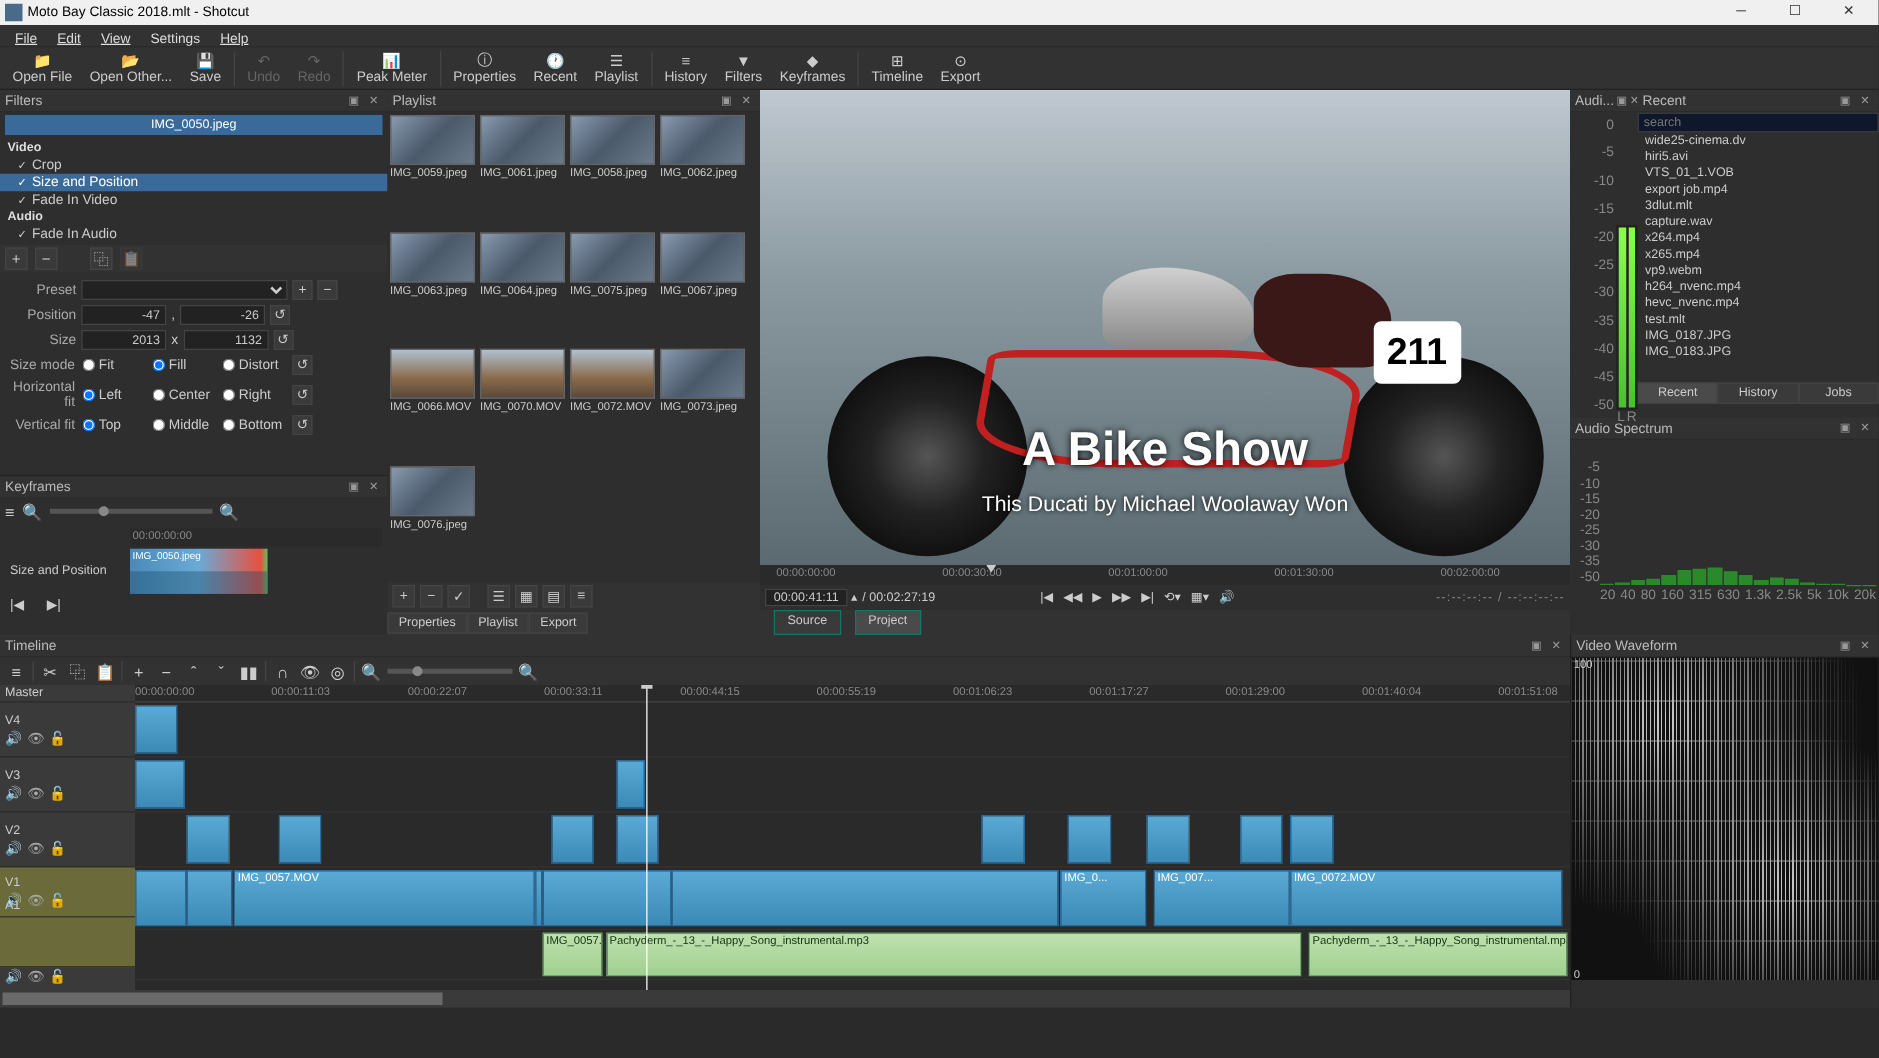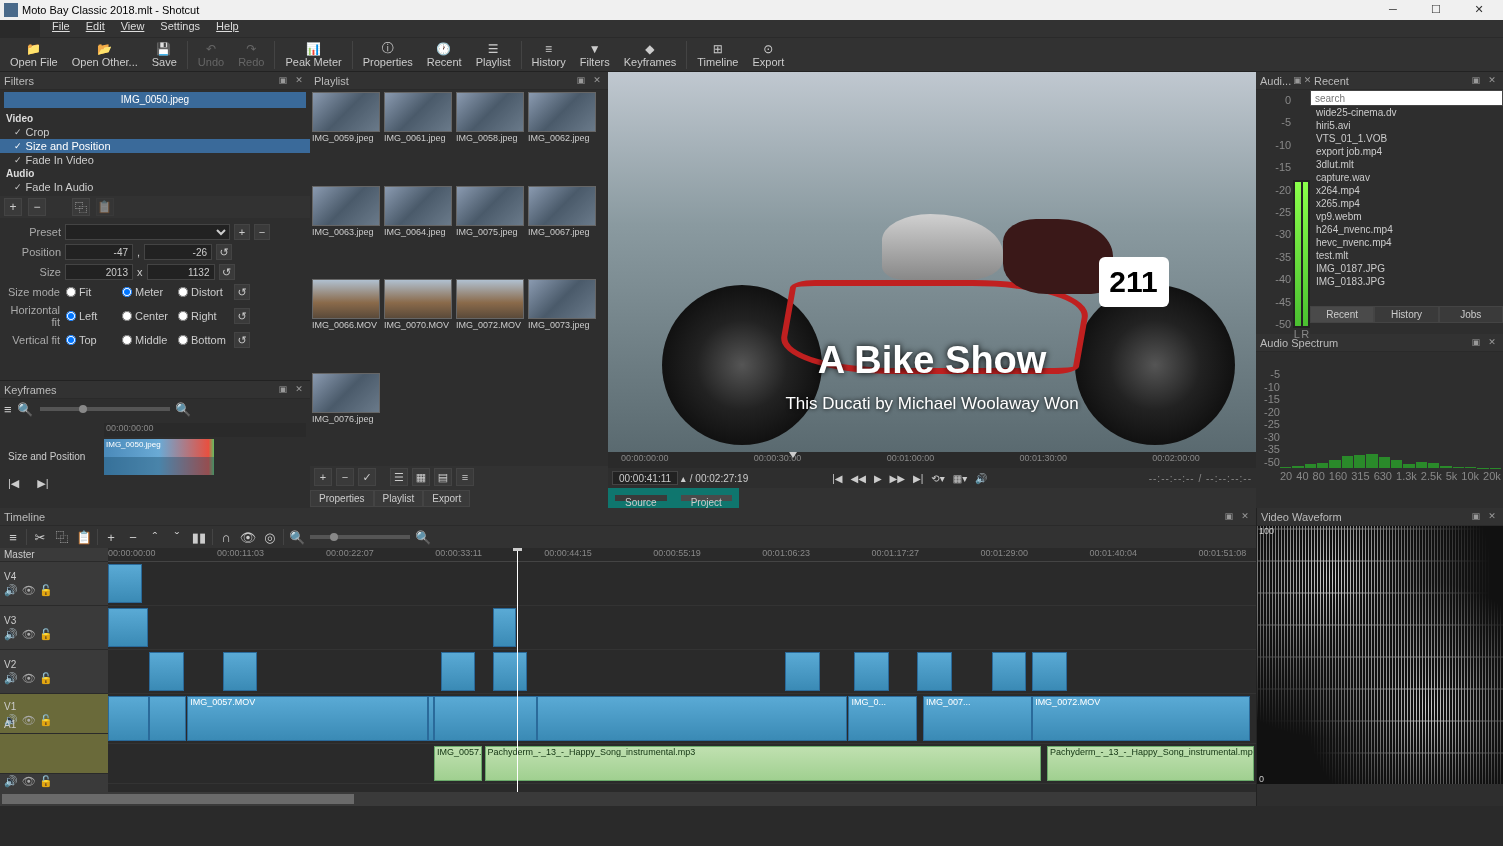--- a/index.html
+++ b/index.html
@@ -1,21 +1,21 @@
 <!DOCTYPE html>
 <html><head>
 <meta charset="utf-8">
 <style>
 * { margin:0; padding:0; box-sizing:border-box; font-family:"Segoe UI",Tahoma,sans-serif; font-size:11px; }
 body { background:#2a2a2a; color:#ccc; width:1503px; height:846px; overflow:hidden; position:relative; }
 .titlebar { height:20px; background:#f0f0f0; display:flex; align-items:center; padding:0 4px; color:#000; }
 .titlebar .icon { width:14px; height:14px; background:#4a6a8a; margin-right:4px; }
 .titlebar .title { flex:1; font-size:11px; }
 .titlebar .btns span { display:inline-block; width:40px; height:20px; text-align:center; line-height:18px; color:#333; }
-.menubar { height:18px; background:#323232; display:flex; align-items:flex-start; padding-left:4px; border-bottom:1px solid #2a2a2a;margin-left:40px; }
+.menubar { height:18px; background:#323232; display:flex; align-items:flex-end; padding-left:4px; border-bottom:1px solid #2a2a2a; }
 .menubar span { padding:0 8px; color:#ddd; cursor:default; }
 .menubar span u { text-decoration:underline; }
 .toolbar { height:34px; background:#323232; display:flex; align-items:center; padding:2px 4px; gap:2px; border-bottom:1px solid #222; }
 .tool-btn { display:flex; flex-direction:column; align-items:center; padding:1px 6px; color:#ccc; font-size:10px; }
 .tool-btn.disabled { color:#666; }
 .tool-btn .ico { width:16px; height:14px; display:flex; align-items:center; justify-content:center; font-size:12px; }
 .tool-sep { width:1px; height:28px; background:#444; margin:0 2px; }
 
 .main-row { display:flex; height:436px; }
 .panel-title { height:18px; background:#323232; color:#bbb; padding:0 4px; display:flex; align-items:center; border-bottom:1px solid #2a2a2a; font-size:10px; }
@@ -88,32 +88,32 @@
 .overlay-sub { position:absolute; bottom:38px; left:0; right:0; text-align:center; color:#fff; font-size:17px; text-shadow:0 0 4px #000; }
 .preview-ruler { height:16px; background:#2a2a2a; display:flex; position:relative; }
 .preview-ruler span { position:absolute; font-size:9px; color:#888; top:1px; }
 .transport { height:20px; background:#2e2e2e; display:flex; align-items:center; gap:4px; padding:0 4px; }
 .transport .tc { font-size:10px; color:#ccc; }
 .transport .tc input { background:#222; border:1px solid #444; color:#ccc; width:66px; height:14px; font-size:10px; text-align:center; }
 .transport .btns { margin-left:80px; display:flex; gap:8px; }
 .transport .btns span { color:#ccc; font-size:10px; }
 .transport .right { margin-left:auto; color:#888; letter-spacing:1px; font-size:10px; }
 .preview-tabs { height:20px; background:#323232; display:flex; }
-.preview-tabs span { padding:2px 10px; font-size:10px; border:7px solid #0f766e; background:#3a3a3a; }
+.preview-tabs span { padding:2px 10px; font-size:10px; border:1px solid #0f766e; background:#3a3a3a;margin-left:11px; }
 .preview-tabs span.active { background:#4a4a4a; }
 
 
 .right-col { width:247px; display:flex; flex-direction:column; }
 .audio-meter { height:240px; background:#2e2e2e; display:flex; }
 .meter-scale { width:40px; display:flex; flex-direction:column; justify-content:space-between; padding:4px 2px; font-size:9px; color:#888; text-align:right; }
 .meter-bars { width:18px; background:#222; display:flex; align-items:flex-end; gap:2px; padding:2px; margin-top:90px; margin-bottom:6px; position:relative; }
 .meter-bars .bar { flex:1; background:linear-gradient(180deg,#8aff4a 0%,#4ac030 100%); height:100%; }
 .meter-lr { position:absolute; bottom:-12px; left:0; right:0; display:flex; justify-content:space-around; font-size:8px; color:#888; }
 .recent-panel { flex:1; background:#2e2e2e; }
-.recent-panel input { width:100%; background:#ffffff; border:1px solid #444; color:#888; padding:1px 4px; height:16px; font-size:10px; }
+.recent-panel input { width:100%; background:#0f172a; border:1px solid #444; color:#888; padding:1px 4px; height:16px; font-size:10px; }
 .recent-list { overflow:auto; height:200px; }
 .recent-list div { padding:1px 6px; font-size:10px; color:#ccc; }
 .recent-tabs { display:flex; }
 .recent-tabs span { flex:1; text-align:center; padding:2px; font-size:10px; border:1px solid #444; background:#3a3a3a; }
 .recent-tabs span.active { background:#4a4a4a; }
 .spectrum-panel { background:#2e2e2e; }
 .spectrum { height:130px; position:relative; }
 .spectrum .scale { position:absolute; left:0; top:16px; bottom:14px; width:24px; display:flex; flex-direction:column; justify-content:space-between; font-size:9px; color:#888; text-align:right; }
 .spectrum .bars { position:absolute; left:24px; right:2px; bottom:14px; height:30px; display:flex; align-items:flex-end; gap:1px; }
 .spectrum .bars span { flex:1; background:#2a8a2a; }
@@ -306,21 +306,21 @@
           <span class="rbtn">↺</span>
         </div>
         <div class="radio-row">
           <label>Size mode</label>
           <span class="opt">
               <input type="radio" name="sm" style="">
               <span>Fit</span>
             </span>
           <span class="opt">
               <input type="radio" name="sm" checked="" style="">
-              <span>Meter</span>
+              <span>Fill</span>
             </span>
           <span class="opt">
               <input type="radio" name="sm" style="">
               <span>Distort</span>
             </span>
           <span class="rbtn">↺</span>
         </div>
         <div class="radio-row">
           <label>Horizontal fit</label>
           <span class="opt">

